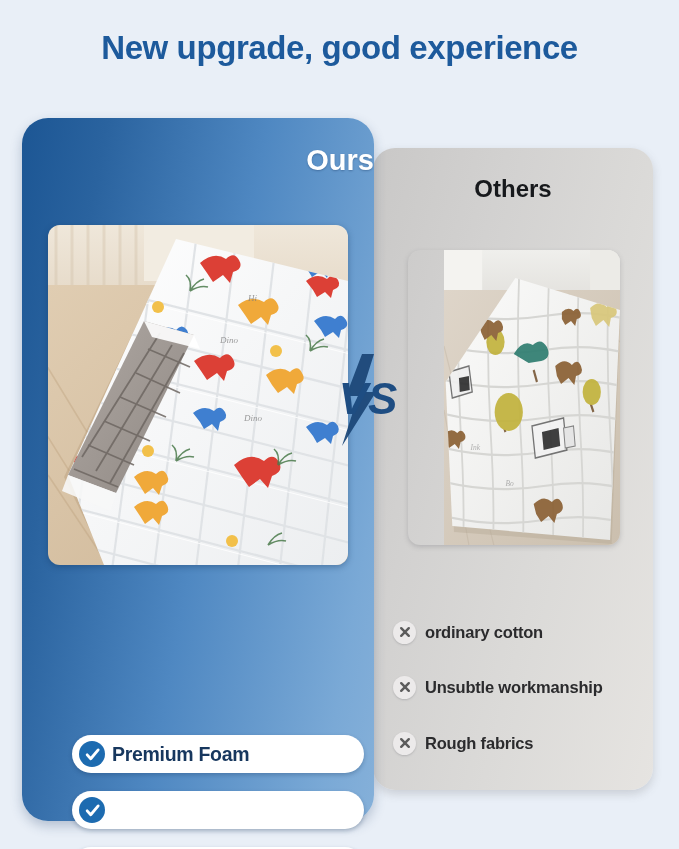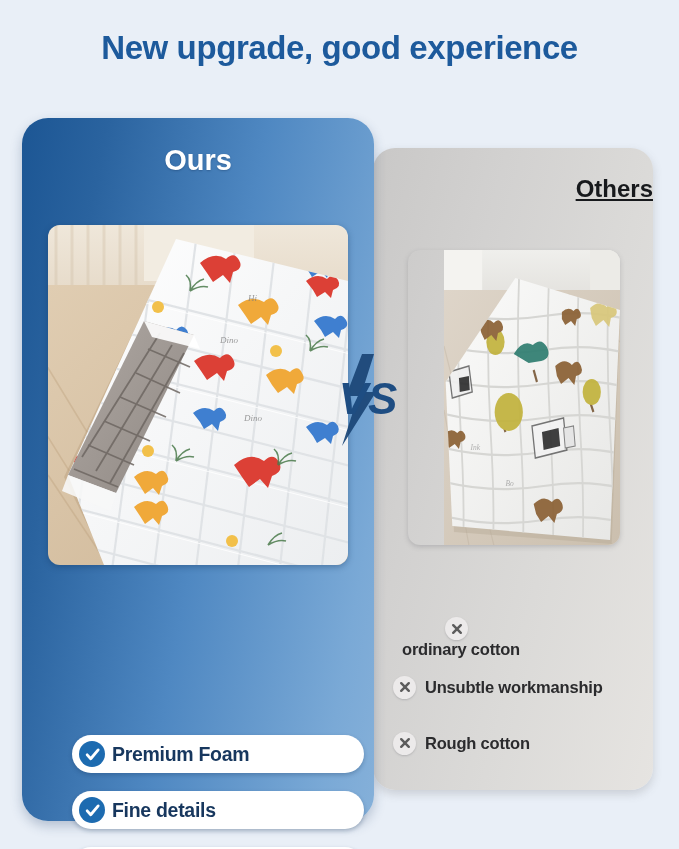--- a/index.html
+++ b/index.html
@@ -49,36 +49,35 @@
     background: linear-gradient(105deg, #c9c8c7 0%, #d2d1d0 30%, #dbdad8 62%, #e6e4e1 100%);
     box-shadow: 0 4px 10px rgba(90,90,95,0.22);
     z-index: 2;
   }
 
   .card-title-ours {
     position: absolute;
     top: 26px;
     left: 0;
     width: 352px;
-    text-align: center;
+    text-align: right;
     font-size: 29px;
     font-weight: bold;
     color: #ffffff;
     text-shadow: 0 1px 2px rgba(20,50,90,0.35);
   }
   .card-title-others {
     position: absolute;
     top: 27px;
     left: 0;
     width: 280px;
-    text-align: right;
+    text-align: center;
     font-size: 24px;
     font-weight: bold;
     color: #17191c;
-    text-decoration: underline;
   }
 
   
   .photo {
     position: absolute;
     border-radius: 12px;
     overflow: hidden;
   }
   .photo-ours {
     left: 26px;
@@ -331,21 +330,20 @@
     </span>
     <span class="pill-label">Premium Foam</span>
   </div>
 
   <div class="pill pill-1">
     <span class="check-icon">
       <svg viewBox="0 0 24 24">
           <path d="M4.5 12.5 L9.5 18 L20 5.5" stroke="#ffffff" stroke-width="4" fill="none" stroke-linecap="round" stroke-linejoin="round"></path>
         </svg>
     </span>
-    <span class="pill-label">Fine details</span>
   </div>
 
   <div class="pill pill-2">
     
     
   </div>
 </div>
 
 <div class="card-others">
 
@@ -437,21 +435,21 @@
           <polygon points="144,178 156,176 158,196 146,198" fill="#e4e4e4" stroke="#7a7a7a" stroke-width="1.2"></polygon>
         </g>
         <g stroke="#6d6d6d" stroke-width="1.4" fill="none" opacity="0.7">
           <text x="32" y="200" font-family="Liberation Serif, serif" font-size="9" font-style="italic" fill="#8a8a8a" stroke="none">Ink</text>
           <text x="74" y="236" font-family="Liberation Serif, serif" font-size="9" font-style="italic" fill="#8a8a8a" stroke="none">Bo</text>
         </g>
       </g>
     </svg>
   </div>
 
-  <div class="con-row con-0" style="left:20px; top:469px;flex-direction:column;">
+  <div class="con-row con-0" style="left:20px; top:469px;">
     <span class="x-icon">
       <svg viewBox="0 0 24 24">
           <path d="M5.5 5.5 L18.5 18.5 M18.5 5.5 L5.5 18.5" stroke="#5c5c5c" stroke-width="4.2" stroke-linecap="round"></path>
         </svg>
     </span>
     <span class="con-label">ordinary cotton</span>
   </div>
 
   <div class="con-row con-1" style="left:20px; top:524px;">
     <span class="x-icon">
@@ -461,21 +459,21 @@
     </span>
     <span class="con-label">Unsubtle workmanship</span>
   </div>
 
   <div class="con-row con-2" style="left:20px; top:580px;">
     <span class="x-icon">
       <svg viewBox="0 0 24 24">
           <path d="M5.5 5.5 L18.5 18.5 M18.5 5.5 L5.5 18.5" stroke="#5c5c5c" stroke-width="4.2" stroke-linecap="round"></path>
         </svg>
     </span>
-    <span class="con-label">Rough cotton</span>
+    <span class="con-label">Rough fabrics</span>
   </div>
 </div>
 
 <div class="vs-badge">
   <svg viewBox="0 0 82 96">
     <polygon points="34,2 18,44 30,44 14,94 48,40 34,40 46,2" fill="#1c4878" opacity="0.95"></polygon>
     <text x="40" y="62" font-family="Liberation Sans, sans-serif" font-size="44" font-weight="bold" font-style="italic" fill="#1e4d82" text-anchor="middle">VS</text>
   </svg>
 </div>
 

